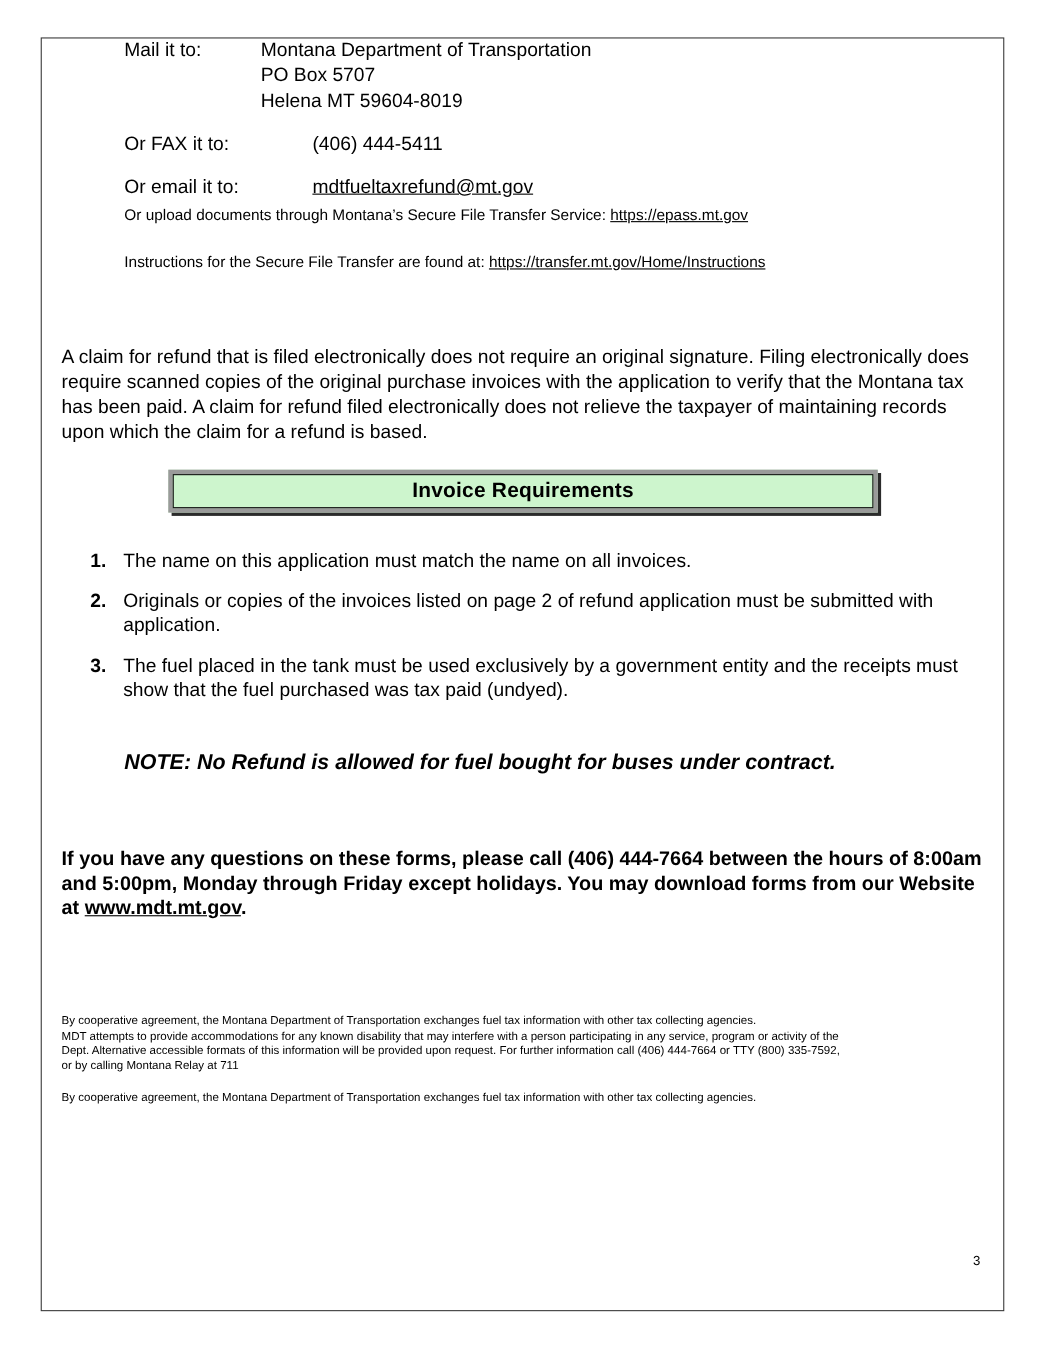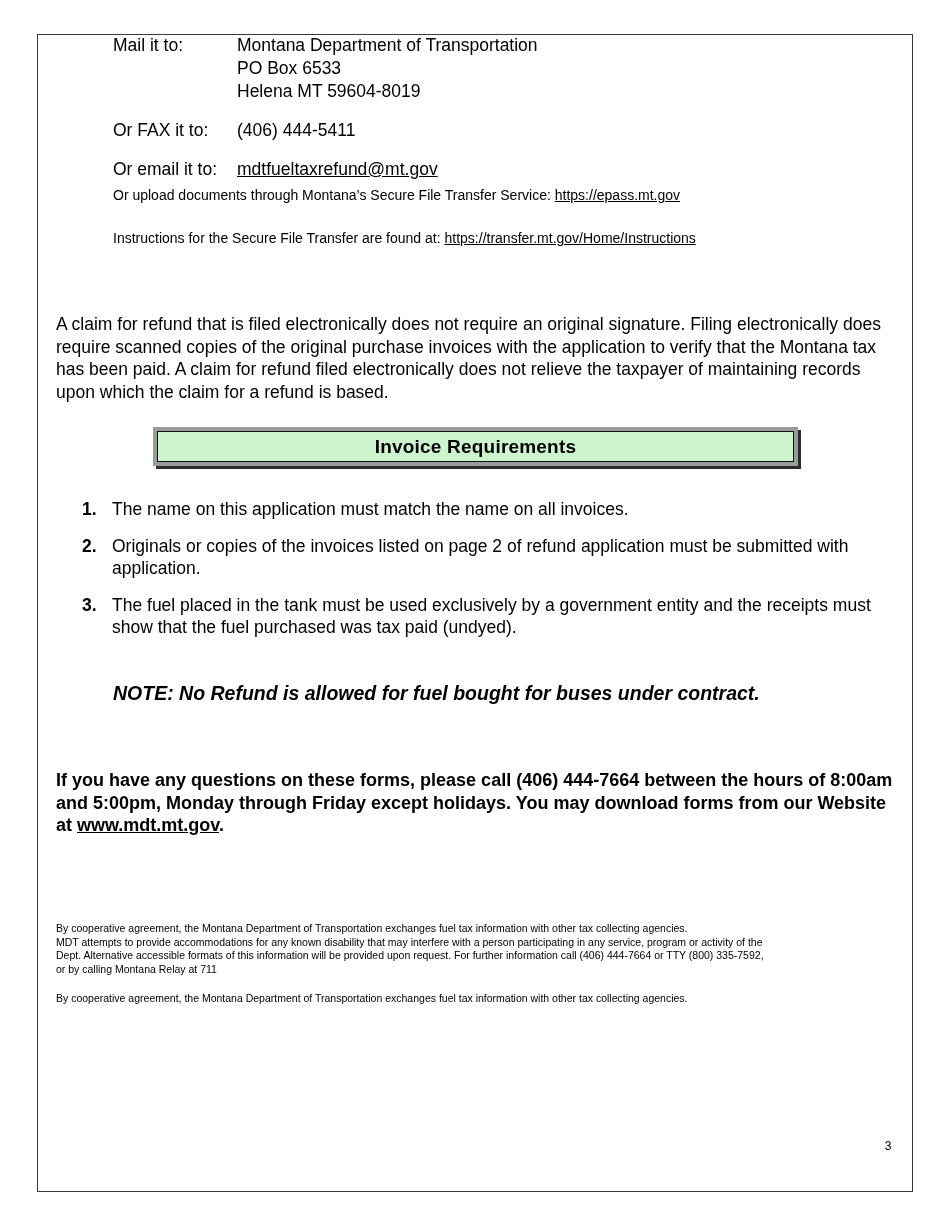--- a/index.html
+++ b/index.html
@@ -43,21 +43,21 @@
     left: 113px;
     top: 34px;
     width: 800px;
   }
   .contact-row {
     display: flex;
     align-items: flex-start;
     font-size: 17.5px;
     line-height: 23px;
   }
-  .contact-row.gap-before { margin-top: 16px; }
+  .contact-row.gap-before { margin-top: 16px; gap: 47px; }
   .contact-label {
     width: 124px;
     flex: 0 0 124px;
     white-space: nowrap;
   }
   .contact-value {
     flex: 1 1 auto;
   }
   .addr-line { display: block; }
 
@@ -200,21 +200,21 @@
 <div id="page-frame"></div>
 
 <div id="content">
 
   <div class="contact-block">
 
     <div class="contact-row">
       <div class="contact-label">Mail it to:</div>
       <div class="contact-value">
         <span class="addr-line">Montana Department of Transportation</span>
-        <span class="addr-line">PO Box 6533</span>
+        <span class="addr-line">PO Box 5707</span>
         <span class="addr-line">Helena MT  59604-8019</span>
       </div>
     </div>
 
     <div class="contact-row gap-before">
       <div class="contact-label">Or FAX it to:</div>
       <div class="contact-value">(406) 444-5411</div>
     </div>
 
     <div class="contact-row gap-before">

